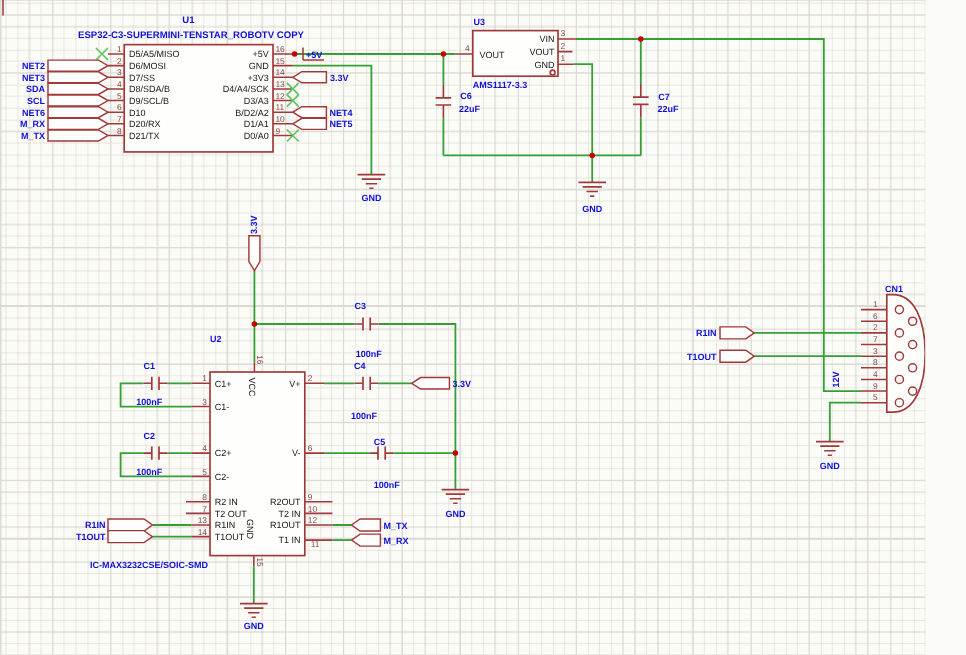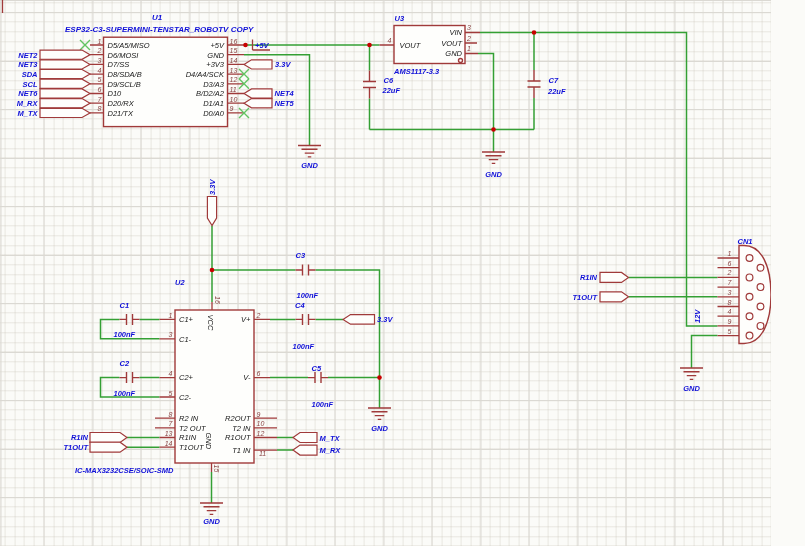--- a/index.html
+++ b/index.html
@@ -5,21 +5,20 @@
   html,body{margin:0;padding:0;background:#fbfbf8;}
   .sheet{
     position:relative;width:771px;height:546px;overflow:hidden;
     background-color:#fbfbf8;
     background-image:
       repeating-linear-gradient(to right, #dbd9d3 0 1px, transparent 1px 48.5px),
       repeating-linear-gradient(to bottom, #dbd9d3 0 1px, transparent 1px 48.5px),
       repeating-linear-gradient(to right, rgba(190,184,170,0.30) 0 1px, transparent 1px 9.7px),
       repeating-linear-gradient(to bottom, rgba(190,184,170,0.30) 0 1px, transparent 1px 9.7px);
     background-position:43.5px 0, 0 12px, 4.6px 0, 0 2.3px;
-    font-style:italic;
   }
   svg{position:absolute;left:0;top:0;}
   text{font-family:"Liberation Sans","DejaVu Sans",sans-serif;font-size:7.5px;fill:#161616;}
   .bl{fill:#0f0fd8;font-weight:600;}
   .pn{font-size:7px;fill:#8a4444;}
   .ttl{font-size:8px;}
   .wire{stroke:#34a034;stroke-width:1.5;fill:none;}
   .stub{stroke:#a03a3a;stroke-width:1.3;fill:none;}
   .sym{stroke:#a03a3a;stroke-width:1.4;fill:none;}
   .body{stroke:#a03a3a;stroke-width:1.4;fill:#fefefc;}

